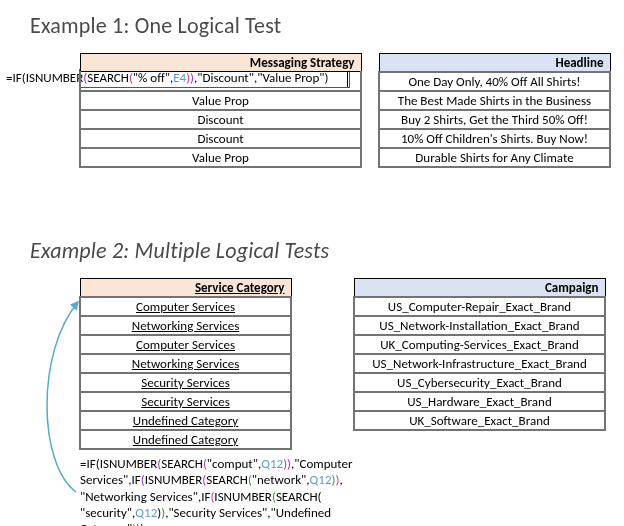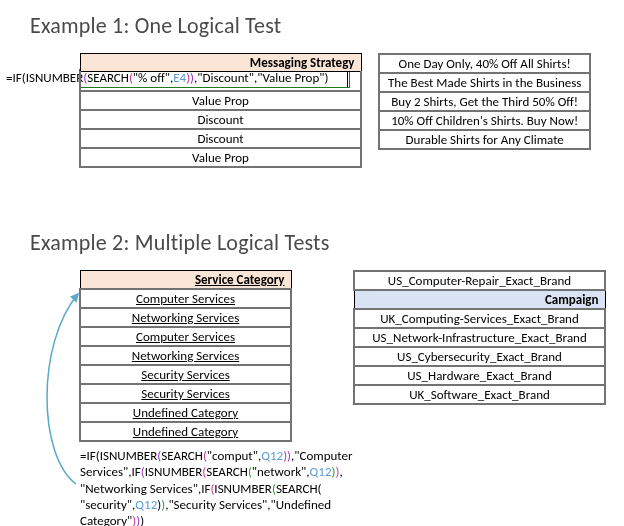--- a/index.html
+++ b/index.html
@@ -144,40 +144,43 @@
             <td>Discount</td>
           </tr>
       <tr>
             <td>Value Prop</td>
           </tr>
     </tbody>
       </table>
 
     <table class="data" style="left:378px; top:0;">
       <tbody>
+          <tr>
+            <th class="hdr-blue" style="width:218px;">Headline</th>
+          </tr>
       <tr>
             <td>One Day Only, 40% Off All Shirts!</td>
           </tr>
       <tr>
             <td>The Best Made Shirts in the Business</td>
           </tr>
       <tr>
             <td>Buy 2 Shirts, Get the Third 50% Off!</td>
           </tr>
       <tr>
             <td>10% Off Children's Shirts. Buy Now!</td>
           </tr>
       <tr>
             <td>Durable Shirts for Any Climate</td>
           </tr>
     </tbody>
       </table>
   </div>
 
-  <div class="ex-title" style="margin-top:26px;">Example 2: Multiple Logical Tests</div>
+  <div class="ex-title" style="margin-top:34px;font-style:italic;">Example 2: Multiple Logical Tests</div>
 
   <div class="ex2-block">
 
     <svg class="arrow" style="left:34px; top:18px;" width="60" height="220">
       <defs>
         <marker id="arrhead" markerWidth="8" markerHeight="8" refX="5" refY="4" orient="auto">
           <path d="M0,1 L6,4 L0,7 Z" fill="#5aa9c9"></path>
         </marker>
       </defs>
       <path d="M 42 196 C 4 168, 2 56, 44 6" fill="none" stroke="#5aa9c9" stroke-width="1.5" marker-end="url(#arrhead)"></path>
@@ -211,24 +214,27 @@
           </tr>
       <tr>
             <td>Undefined Category</td>
           </tr>
     </tbody>
       </table>
 
     <table class="data" style="left:353px; top:0;">
       <tbody>
           <tr>
+            <th class="hdr-blue" style="width:238px;">Campaign</th>
+          </tr>
+      <tr>
             <td class="left">US_Computer-Repair_Exact_Brand</td>
           </tr>
       <tr>
-            <th class="hdr-blue" style="width:238px;">Campaign</th>
+            <td class="left">US_Network-Installation_Exact_Brand</td>
           </tr>
       <tr>
             <td class="left">UK_Computing-Services_Exact_Brand</td>
           </tr>
       <tr>
             <td class="left">US_Network-Infrastructure_Exact_Brand</td>
           </tr>
       <tr>
             <td class="left">US_Cybersecurity_Exact_Brand</td>
           </tr>

